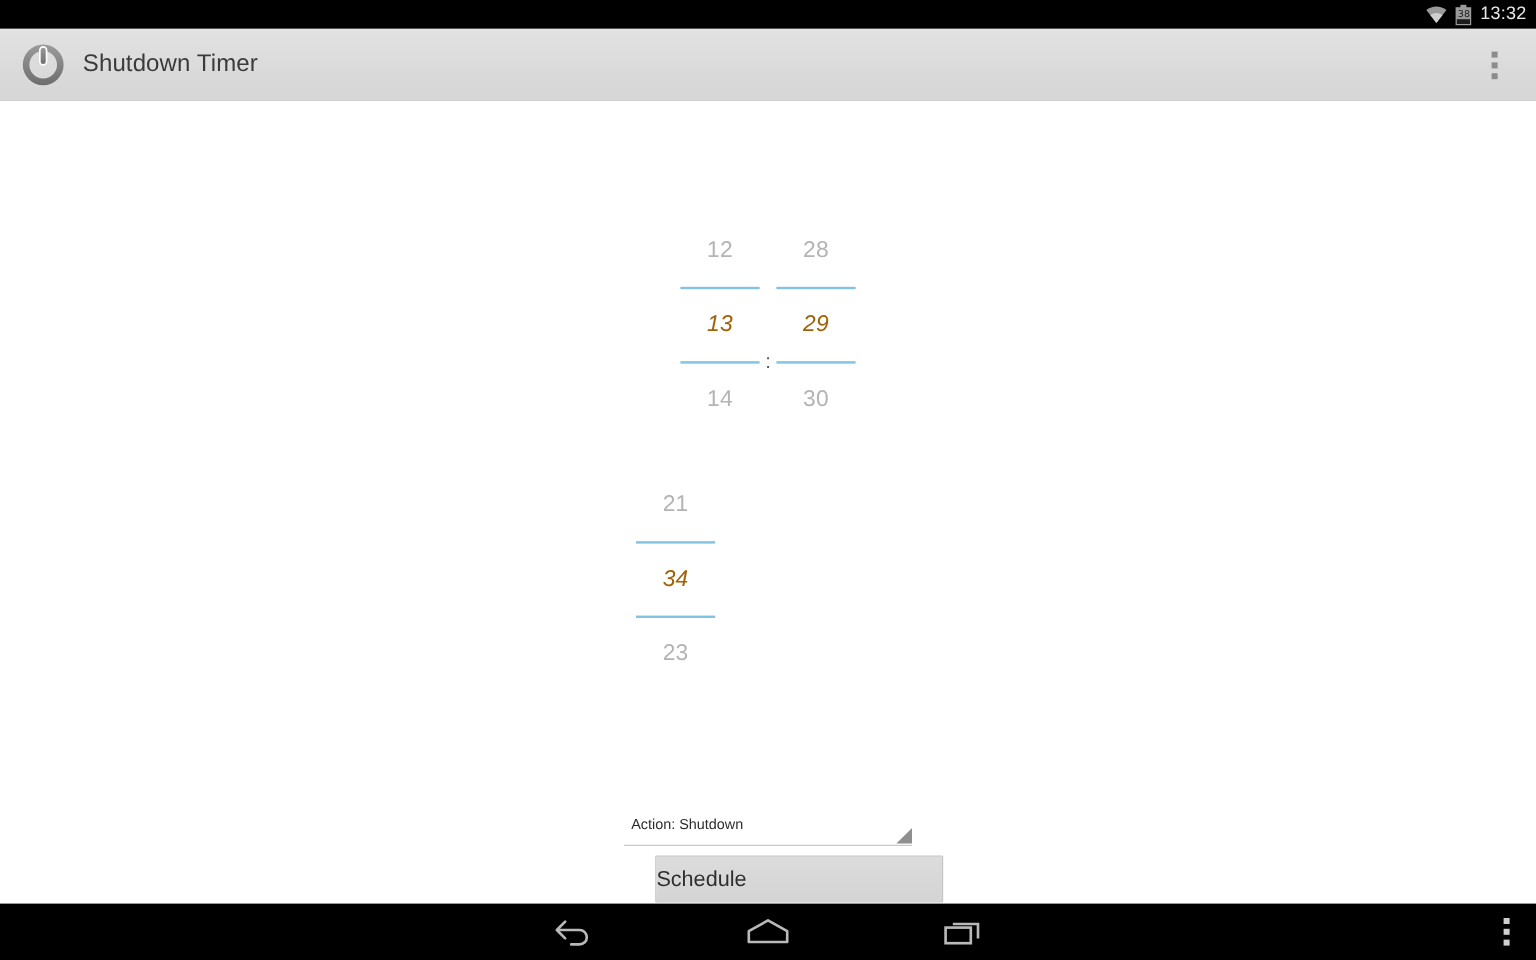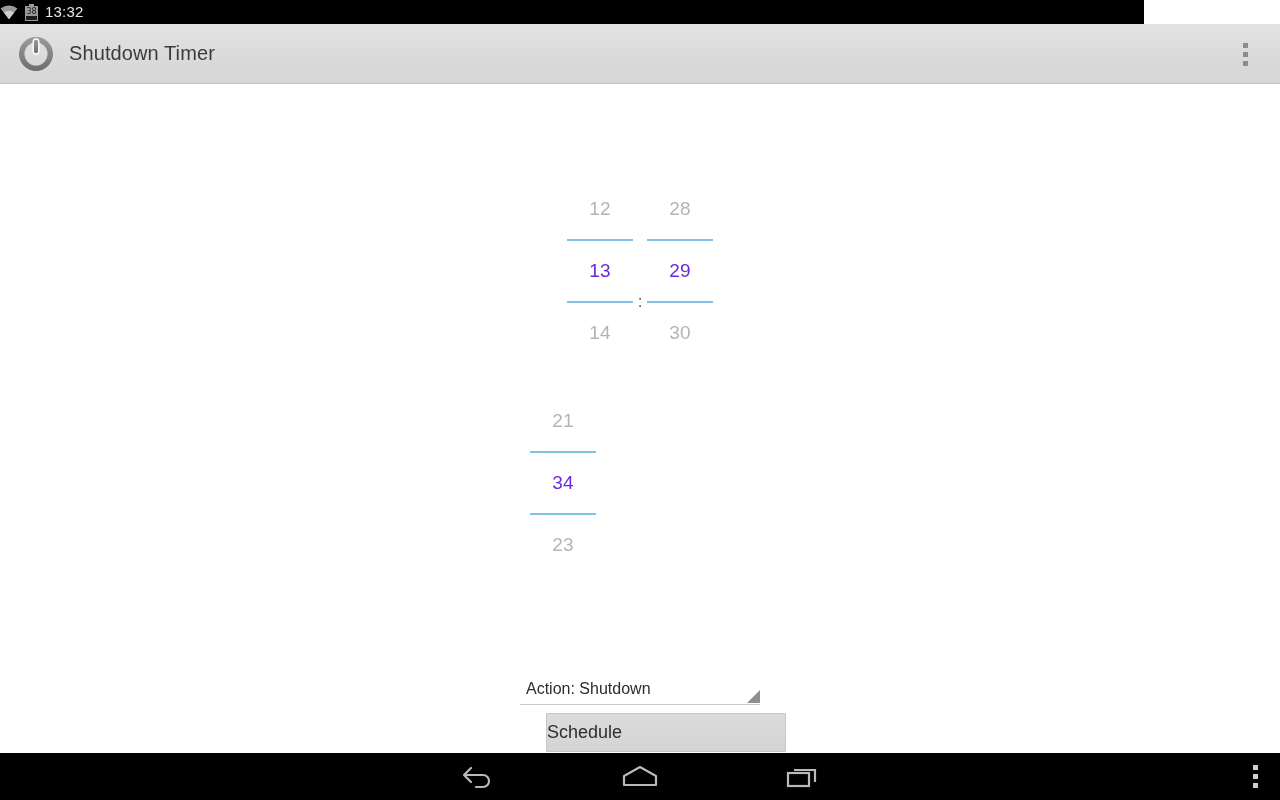--- a/index.html
+++ b/index.html
@@ -16,25 +16,26 @@
     position: relative;
     width: 1280px;
     height: 800px;
     background: #ffffff;
   }
 
   
   .status-bar {
     position: absolute;
     top: 0; left: 0;
-    width: 1144px;
+    width: 1280px;
     height: 24px;
     background: #000000;
     display: flex;
     align-items: center;
+    justify-content: flex-end;
     padding-right: 8px;
     gap: 7px;
   }
   .status-icon { display: flex; align-items: center; justify-content: center; }
   .status-clock {
     color: #e8e8e8;
     font-size: 15px;
     letter-spacing: 0.2px;
     line-height: 24px;
   }
@@ -134,22 +135,23 @@
     width: 66px;
     height: 60px;
     display: flex;
     align-items: center;
     justify-content: center;
     font-size: 19px;
     color: #b4b4b4;
     letter-spacing: 0.2px;
   }
   .pick-cell.selected {
-    color: #6d28d9;
+    color: #a16207;
     font-size: 19px;
+    font-style: italic;
   }
   .pick-rule {
     width: 66px;
     height: 2px;
     background: #80c3e3;
   }
   .pick-rule.blank { background: transparent; }
 
   
   #time-picker { left: 567px; top: 94px; }
@@ -167,21 +169,21 @@
   .spinner {
     position: absolute;
     left: 520px; top: 591px;
     width: 240px; height: 29px;
     border-bottom: 1px solid #c9c9c9;
     background: #ffffff;
   }
   .spinner-label {
     position: absolute;
     left: 6px; top: 4px;
-    font-size: 16px;
+    font-size: 12px;
     color: #2c2c2c;
   }
   .spinner-arrow {
     position: absolute;
     right: 0; bottom: 1px;
     width: 0; height: 0;
     border-left: 13px solid transparent;
     border-bottom: 13px solid #8f8f8f;
   }
 

